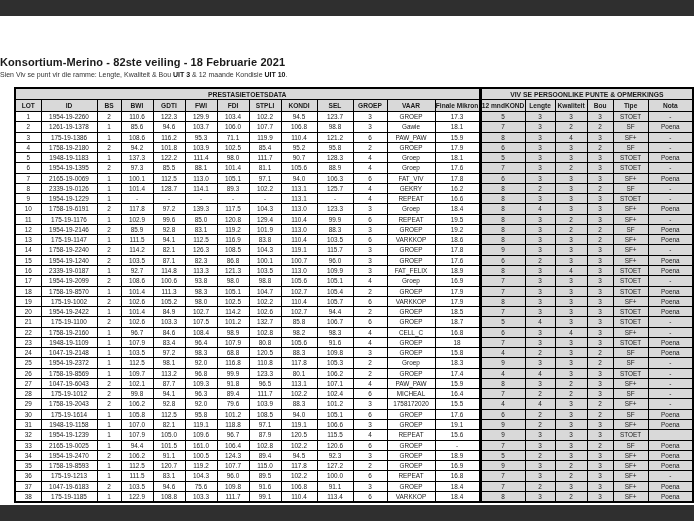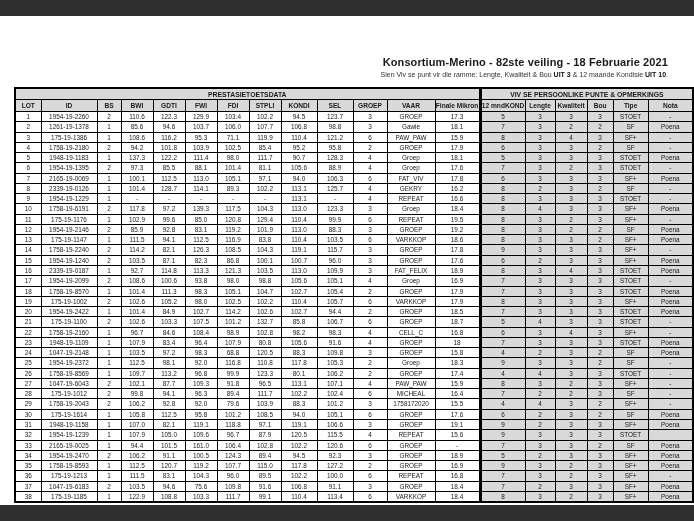--- a/index.html
+++ b/index.html
@@ -3,21 +3,21 @@
 <meta charset="utf-8">
 <style>
   html,body{margin:0;padding:0;}
   body{
     width:694px;height:521px;position:relative;background:#ffffff;
     font-family:"Liberation Sans", sans-serif;overflow:hidden;
   }
   .bar{position:absolute;left:0;width:694px;height:16px;background:#2f2f2f;}
   .bar.top{top:0;}
   .bar.bottom{top:505px;}
-  .titleblock{position:absolute;top:56px;left:0;width:668px;text-align:right;}
+  .titleblock{position:absolute;top:56px;left:0;width:668px;text-align:left;}
   .title{font-size:11px;font-weight:bold;color:#1a1a1a;letter-spacing:0.1px;}
   .subtitle{font-size:7px;color:#333;margin-top:3px;}
   .subtitle .b{font-weight:bold;color:#111;}
   table.main{
     position:absolute;left:14px;top:87px;width:669px;
     border-collapse:collapse;table-layout:fixed;
     border:2px solid #000;
   }
   table.main th, table.main td{
     border:1px solid #000;

